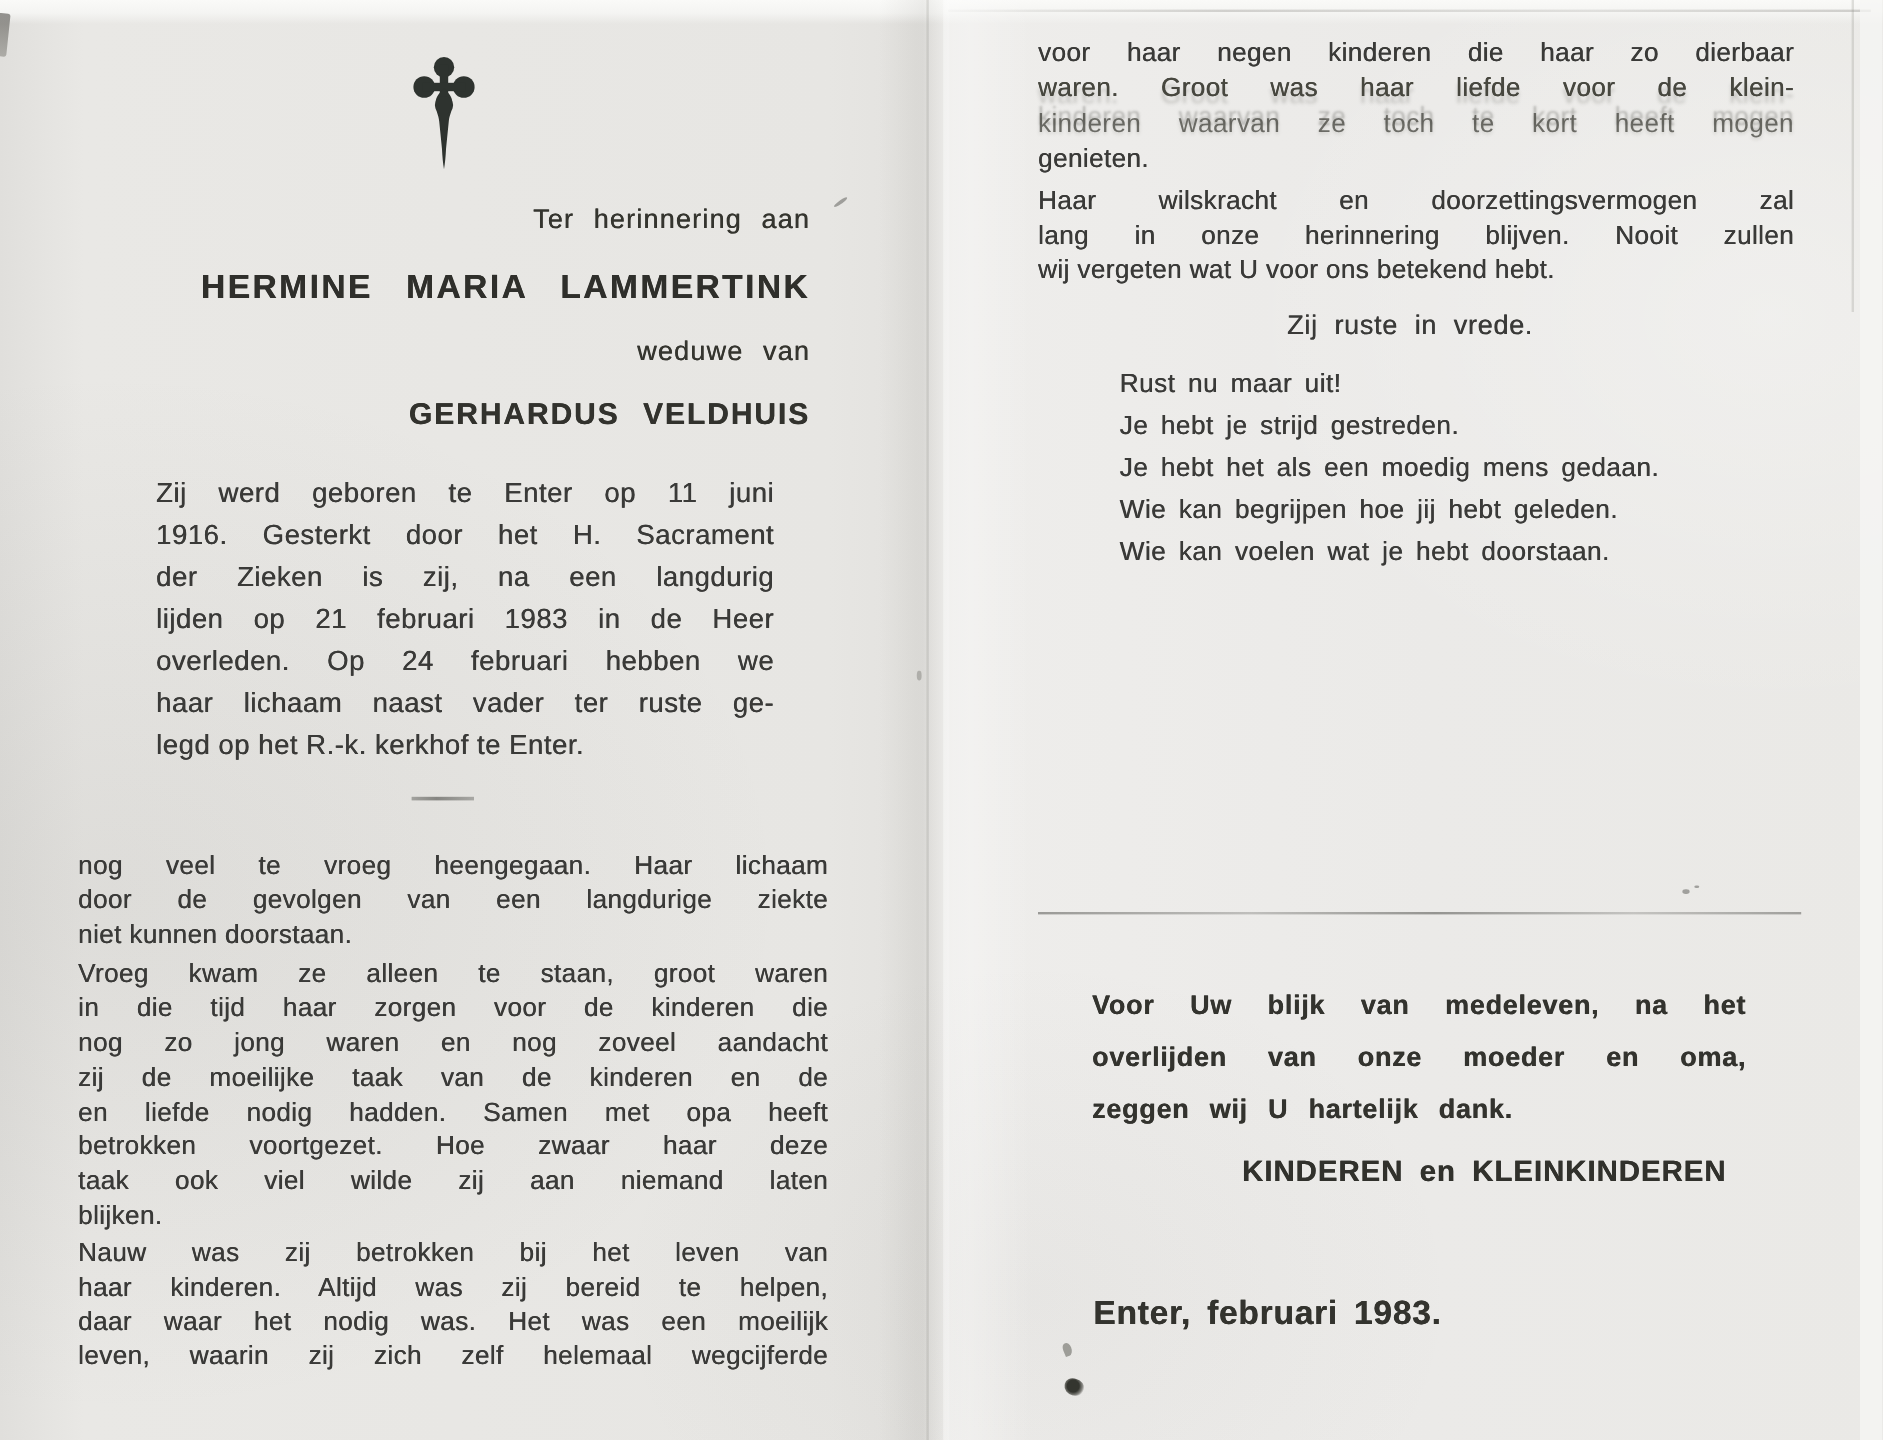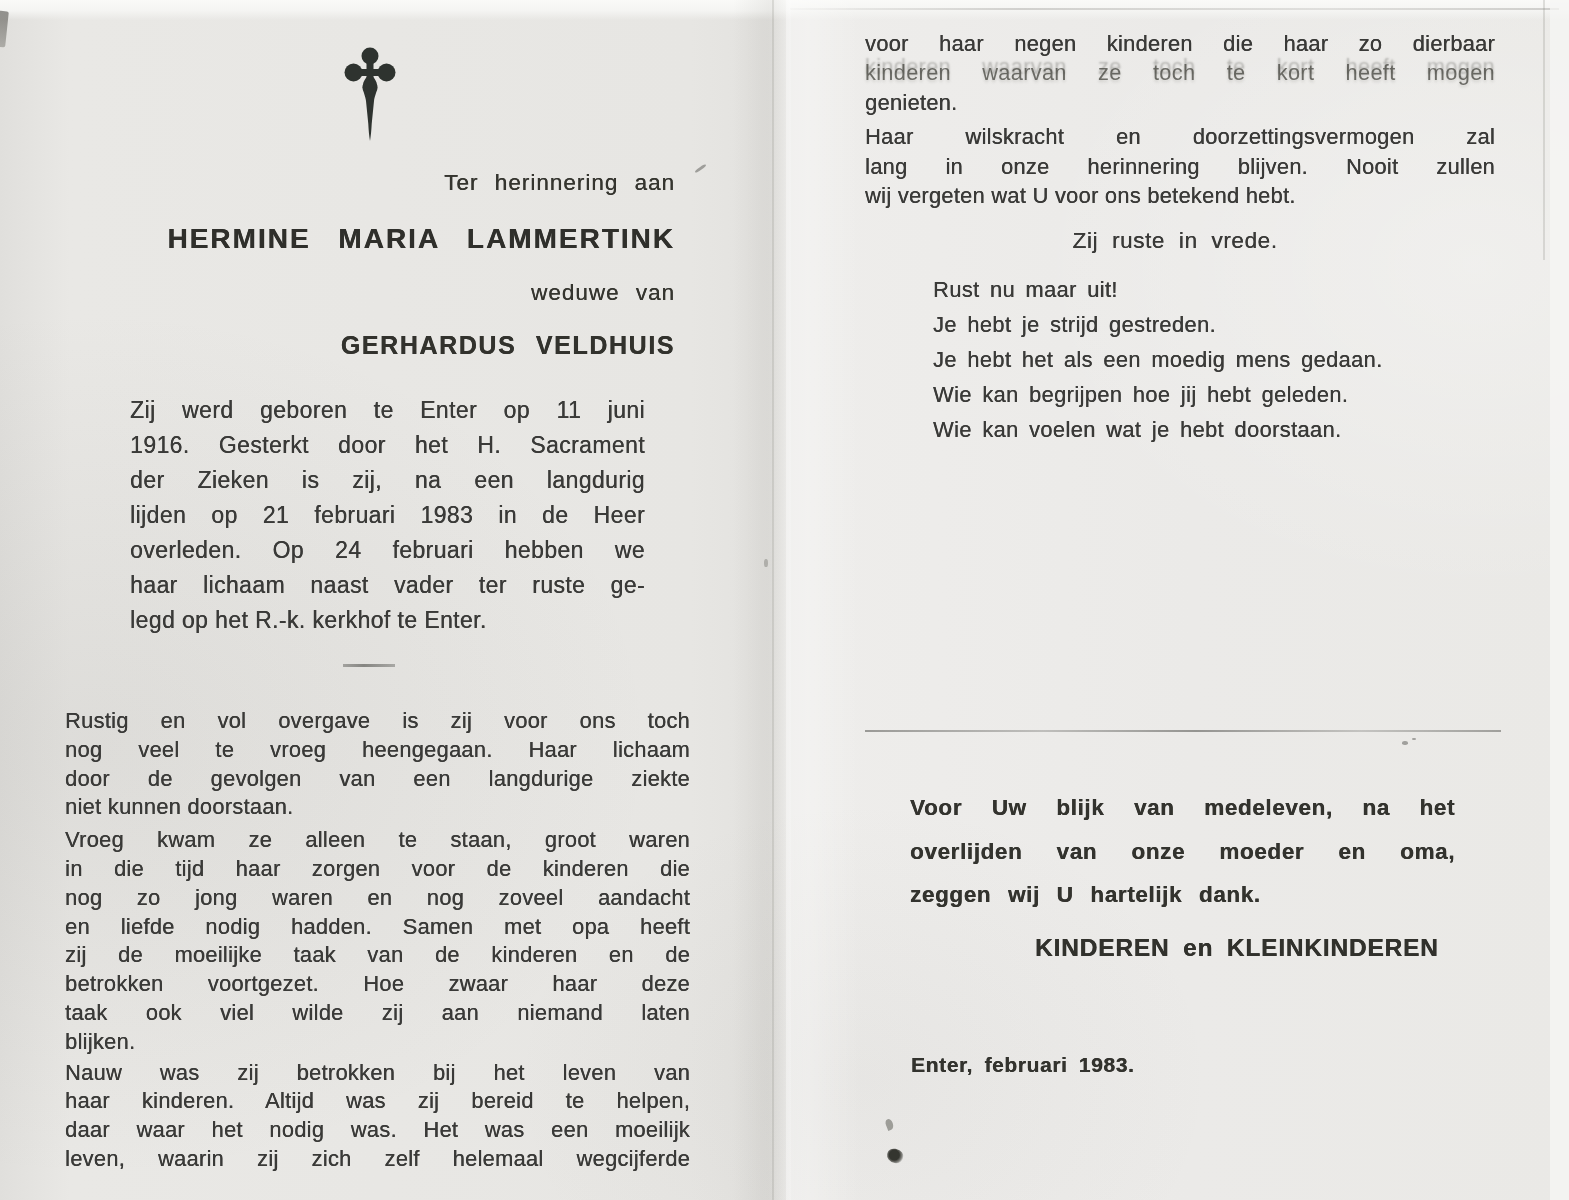--- a/index.html
+++ b/index.html
@@ -73,21 +73,21 @@
 
   .poem { margin-top:18px; margin-left:68px; font-size:21.8px; line-height:35px; word-spacing:4px; letter-spacing:0.4px; }
 
   .long-rule { margin-top:283px; width:636px; height:2px;
     background: linear-gradient(90deg, rgba(86,86,82,0.55), rgba(86,86,82,0.30) 28%, rgba(86,86,82,0.58) 52%, rgba(86,86,82,0.26) 78%, rgba(86,86,82,0.5)); }
 
   .thanks { margin-top:54px; margin-left:45px; width:545px; font-size:22.5px; line-height:43.5px;
     font-weight:700; word-spacing:10px; letter-spacing:0.6px; color:#33332e; }
   .signature { margin-top:16px; margin-left:170px; font-size:24.5px; line-height:30px; font-weight:700;
     letter-spacing:0.8px; word-spacing:6px; color:#31312c; }
-  .place { margin-top:88px; margin-left:46px; font-size:21px; line-height:27px; font-weight:700;
+  .place { margin-top:88px; margin-left:46px; font-size:28px; line-height:27px; font-weight:700;
     letter-spacing:0.6px; word-spacing:5px; color:#33332e; }
 
   
   .just .line { text-align: justify; text-align-last: justify; }
   .just .line.last { text-align-last: left; }
   .line.faint { color:#47473f;
     text-shadow: 0 6px 3px rgba(92,92,86,0.30), 0.3px 0 0 currentColor; }
   .line.ghost { color: rgba(74,74,68,0.78); filter: blur(0.2px);
     text-shadow: 0 -6px 2px rgba(98,98,92,0.40), 0 2px 3px rgba(98,98,92,0.22); }
 
@@ -140,49 +140,49 @@
         <div class="line">der Zieken is zij, na een langdurig</div>
         <div class="line">lijden op 21 februari 1983 in de Heer</div>
         <div class="line">overleden. Op 24 februari hebben we</div>
         <div class="line">haar lichaam naast vader ter ruste ge-</div>
         <div class="line last">legd op het R.-k. kerkhof te Enter.</div>
       </div>
 
     <div class="small-divider"></div>
 
     <div class="para para-1 just">
-        <div class="line">Rustig en vol overgave is zij voor ons toch</div>
         <div class="line">nog veel te vroeg heengegaan. Haar lichaam</div>
         <div class="line">door de gevolgen van een langdurige ziekte</div>
         <div class="line last">niet kunnen doorstaan.</div>
       </div>
 
     <div class="para para-2 just">
         <div class="line">Vroeg kwam ze alleen te staan, groot waren</div>
         <div class="line">in die tijd haar zorgen voor de kinderen die</div>
         <div class="line">nog zo jong waren en nog zoveel aandacht</div>
+        <div class="line">zij de moeilijke taak van de kinderen en de</div>
         <div class="line">en liefde nodig hadden. Samen met opa heeft</div>
-        <div class="line">zij de moeilijke taak van de kinderen en de</div>
         <div class="line">betrokken voortgezet. Hoe zwaar haar deze</div>
         <div class="line">taak ook viel wilde zij aan niemand laten</div>
         <div class="line last">blijken.</div>
       </div>
 
     <div class="para para-3 just">
         <div class="line">Nauw was zij betrokken bij het leven van</div>
         <div class="line">haar kinderen. Altijd was zij bereid te helpen,</div>
         <div class="line">daar waar het nodig was. Het was een moeilijk</div>
         <div class="line">leven, waarin zij zich zelf helemaal wegcijferde</div>
       </div>
   </div>
 
   <div class="page page-right">
 
     <div class="rp rp-1 just">
         <div class="line">voor haar negen kinderen die haar zo dierbaar</div>
+        <div class="line faint">waren. Groot was haar liefde voor de klein-</div>
         <div class="line ghost">kinderen waarvan ze toch te kort heeft mogen</div>
         <div class="line last">genieten.</div>
       </div>
 
     <div class="rp rp-2 just">
         <div class="line">Haar wilskracht en doorzettingsvermogen zal</div>
         <div class="line">lang in onze herinnering blijven. Nooit zullen</div>
         <div class="line last">wij vergeten wat U voor ons betekend hebt.</div>
       </div>
 

